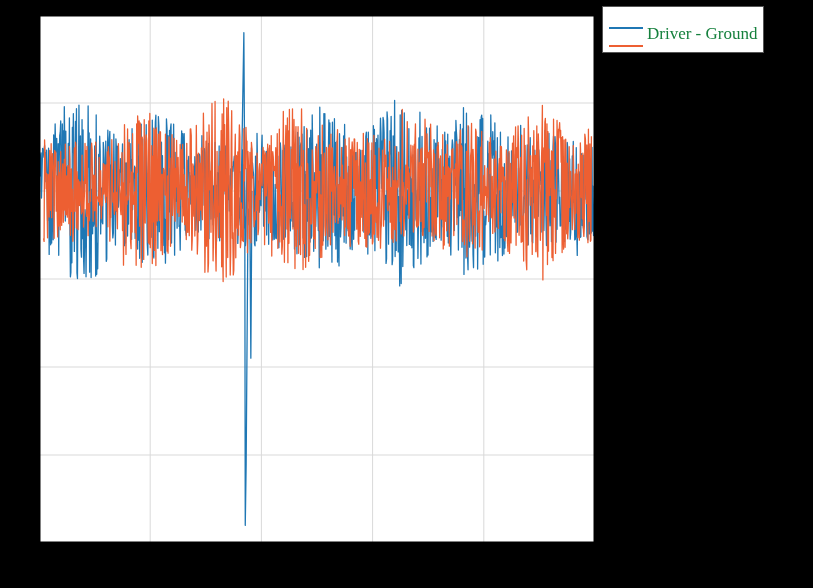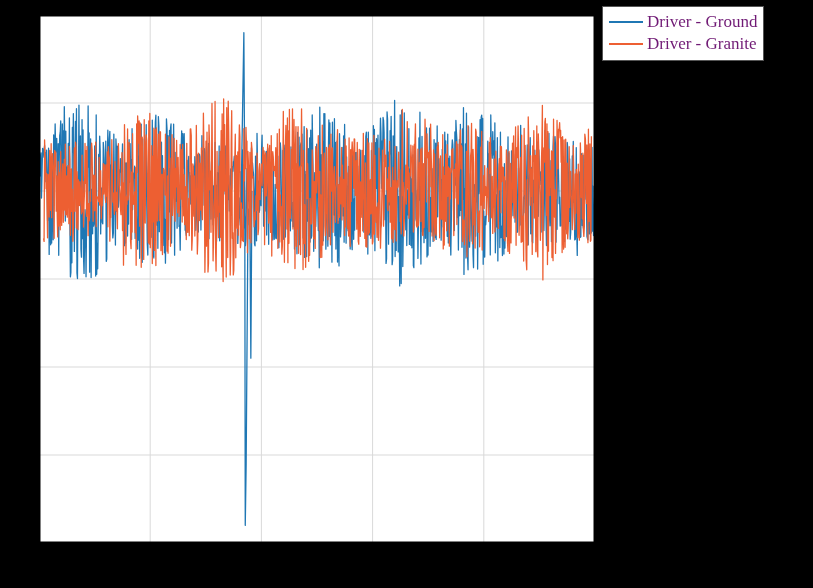--- a/index.html
+++ b/index.html
@@ -41,21 +41,22 @@
     display: flex;
     align-items: center;
     white-space: nowrap;
   }
   .legend-swatch {
     width: 34px;
     height: 2px;
     margin-right: 4px;
   }
   .legend-label {
-    color: #701a75;
+    color: #15803d;
+    margin-top: 12px;
   }
 </style>
 </head>
 <body>
 
 <div class="stage">
 
   <div class="plot-area" id="plot" style="left: 38px; top: 14px; width: 558px; height: 530px;">
       <svg viewBox="0 0 558 530" preserveAspectRatio="none">
         <g stroke="#d9d9d9" stroke-width="1">
@@ -79,17 +80,16 @@
       </svg>
     </div>
 
   <div class="legend" id="legend" style="left: 602px; top: 6px;">
     <div class="legend-row">
       <div class="legend-swatch" id="sw0" style="background: rgb(31, 119, 180);"></div>
       <span class="legend-label">Driver - Ground</span>
     </div>
     <div class="legend-row">
       <div class="legend-swatch" id="sw1" style="background: rgb(237, 95, 50);"></div>
-      <span class="legend-label">Driver - Granite</span>
     </div>
   </div>
 
 </div>
 
 </body></html>

